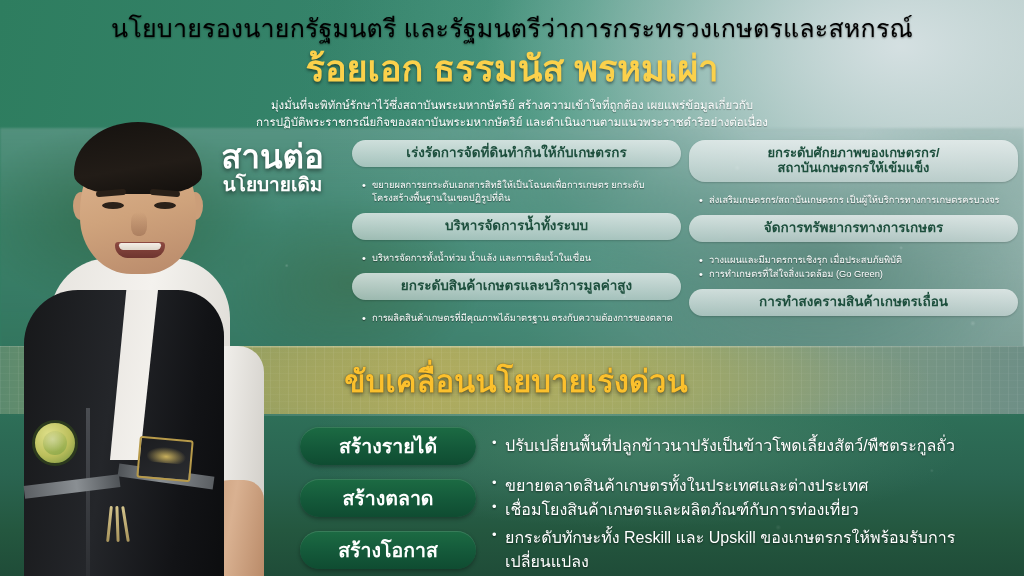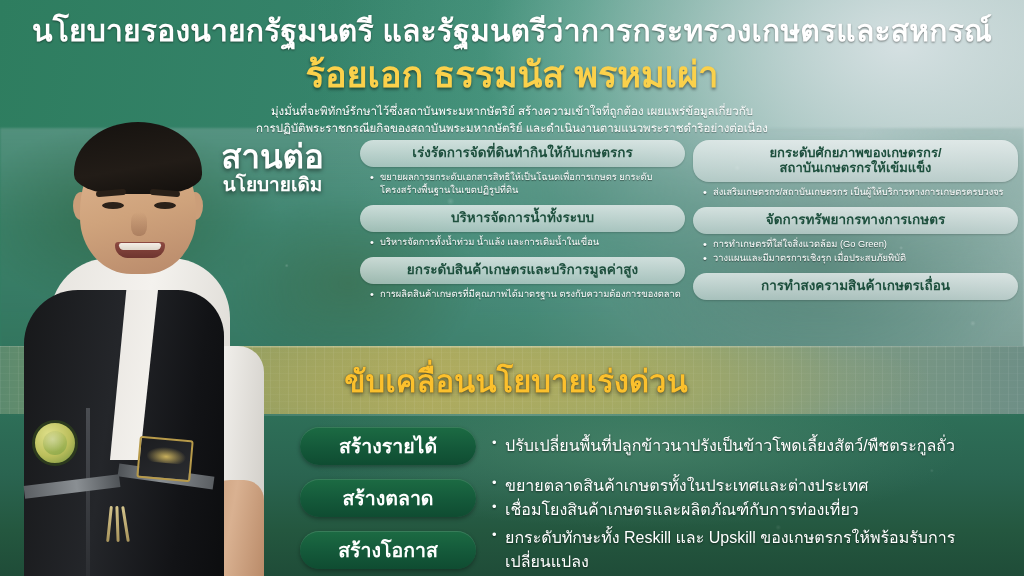--- a/index.html
+++ b/index.html
@@ -189,22 +189,22 @@
   }
   .p-teeth{ position:absolute; left:129px; top:135px; width:42px; height:7px; background: linear-gradient(180deg,#f4efe7,#ded6ca); border-radius: 4px 4px 8px 8px; }
   .person-fade {
     position:absolute; right:0; top:0; width:86px; height:100%;
     background: linear-gradient(90deg, rgba(0,0,0,0), rgba(70,130,110,.0));
   }
 
   
   .hdr { position: absolute; left: 0; right: 0; top: 14px; text-align: center; }
   .hdr-line1 {
-    font-size: 30px; font-weight: 700; letter-spacing: .2px;
-    color: #ffffff;
+    font-size: 25px; font-weight: 400; letter-spacing: .2px;
+    color: #000000;
     text-shadow: 0 1px 2px rgba(0,0,0,.45);
     line-height: 1.15;
   }
   .hdr-line2 {
     margin-top: 6px;
     font-size: 36px; font-weight: 700;
     color: #fbd14b;
     text-shadow: 0 2px 3px rgba(0,0,0,.45);
     line-height: 1.1;
   }
@@ -219,37 +219,37 @@
   
   .santo-label {
     position: absolute; left: 185px; top: 140px; width: 175px;
     text-align: center;
     color: #ffffff;
     text-shadow: 0 2px 4px rgba(0,0,0,.5);
   }
   .santo-label .l1 { font-size: 33px; font-weight: 700; line-height: 1.0; }
   .santo-label .l2 { font-size: 19px; font-weight: 700; line-height: 1.25; }
 
-  .cols { position: absolute; left: 360px; right: 6px; top: 140px; display: flex; gap: 8px; }
+  .cols { position: absolute; left: 352px; right: 6px; top: 140px; display: flex; gap: 8px; }
   .col { flex: 1 1 0; min-width: 0; }
 
   .pill {
     background: linear-gradient(180deg, rgba(240,244,244,.78), rgba(214,224,224,.62));
     border-radius: 16px;
     padding: 5px 8px 6px;
     text-align: center;
     color: #1d4f3d;
     font-weight: 700;
     font-size: 13.5px;
     line-height: 1.18;
     box-shadow: 0 1px 2px rgba(0,0,0,.18);
   }
   .pill.two { font-size: 13px; }
   .bullets {
-    margin: 4px 0 8px 0;
+    margin: 12px 0 8px 0;
     padding: 0 4px 0 10px;
     color: #ffffff;
     font-size: 9.3px;
     line-height: 1.42;
     text-shadow: 0 1px 1px rgba(0,0,0,.45);
   }
   .bullets li { margin-bottom: 1px; list-style: none; position: relative; padding-left: 10px; }
   .bullets li::before {
     content: "•"; position: absolute; left: 0; top: -1px; color: #ffffff; font-size: 11px;
   }
@@ -364,22 +364,22 @@
     </div>
 
     <div class="col">
       <div class="pill two" style="white-space:pre-line">ยกระดับศักยภาพของเกษตรกร/
 สถาบันเกษตรกรให้เข้มแข็ง</div>
       <ul class="bullets">
         <li>ส่งเสริมเกษตรกร/สถาบันเกษตรกร เป็นผู้ให้บริการทางการเกษตรครบวงจร</li>
       </ul>
       <div class="pill">จัดการทรัพยากรทางการเกษตร</div>
       <ul class="bullets">
+        <li>วางแผนและมีมาตรการเชิงรุก เมื่อประสบภัยพิบัติ</li>
         <li>การทำเกษตรที่ใส่ใจสิ่งแวดล้อม (Go Green)</li>
-        <li>วางแผนและมีมาตรการเชิงรุก เมื่อประสบภัยพิบัติ</li>
       </ul>
       <div class="pill">การทำสงครามสินค้าเกษตรเถื่อน</div>
     </div>
 
   </div>
 
   <div class="urgent-title">ขับเคลื่อนนโยบายเร่งด่วน</div>
 
   <div class="rows">
 

